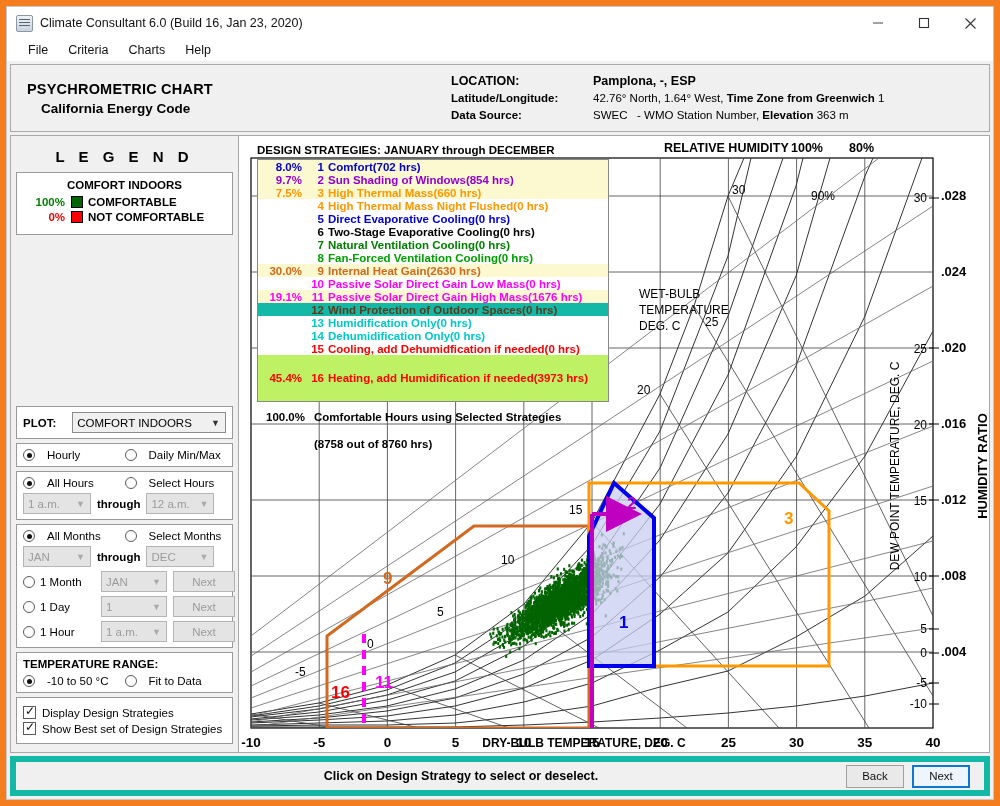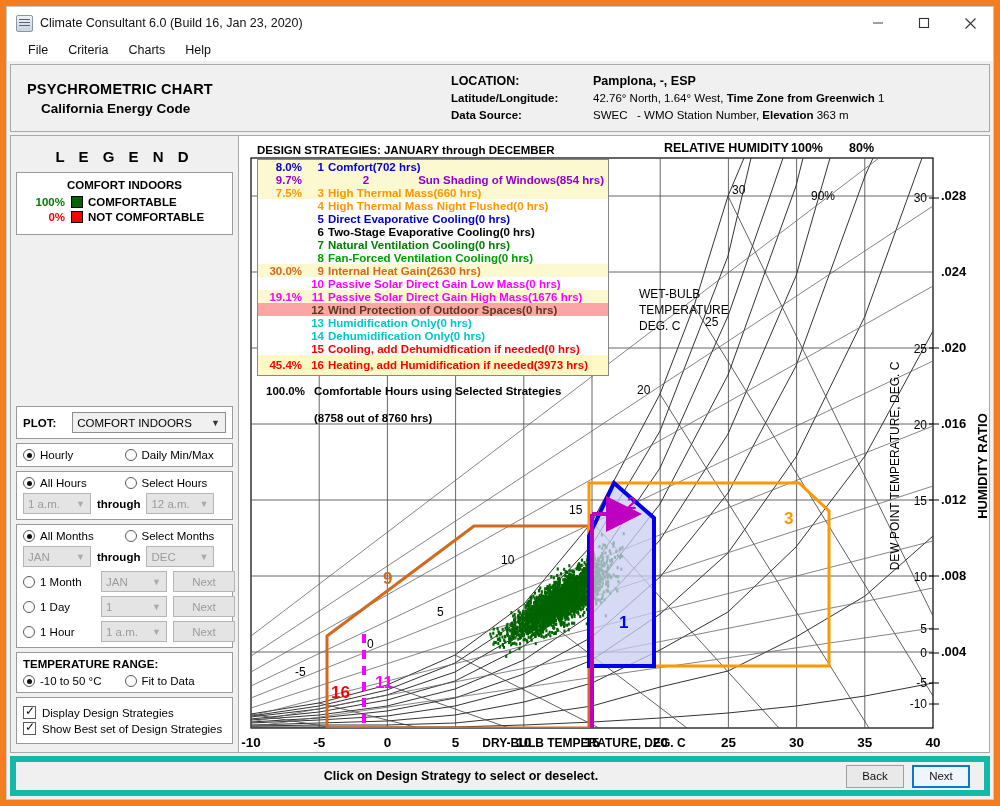--- a/index.html
+++ b/index.html
@@ -85,21 +85,21 @@
   .plot-row { display:flex; align-items:center; gap:16px; }
   .plot-lbl { font-size:11.5px; font-weight:bold; }
   .combo {
     flex:1 1 auto; height:21px; border:1px solid #8d8d8d; background:#f0f0f0;
     display:flex; align-items:center; padding:0 4px; font-size:11.5px; position:relative;
   }
   .combo .chev { position:absolute; right:5px; font-size:9px; color:#333;}
   .combo.dis { color:#9b9b9b; background:#e4e4e4; border-color:#b5b5b5;}
   .combo.dis .chev { color:#aaa; }
   .radio-row { display:flex; align-items:center; }
-  .radio-row .half { flex:1 1 50%; display:flex; align-items:flex-end; gap:5px; font-size:11.5px;}
+  .radio-row .half { flex:1 1 50%; display:flex; align-items:flex-end; gap:12px; font-size:11.5px;}
   .rad { width:12px; height:12px; border-radius:50%; border:1px solid #5a5a5a; background:#fff;
          position:relative; flex:0 0 12px;}
   .rad.on:after { content:""; position:absolute; left:2.5px; top:2.5px; width:5px; height:5px;
                   border-radius:50%; background:#111; }
   .sub-row { display:flex; align-items:center; gap:6px; margin-top:4px; }
   .sub-row .combo { flex:0 0 68px; }
   .through { font-size:11.5px; font-weight:bold; }
   .three-row { display:flex; align-items:center; gap:6px; margin-top:4px;}
   .three-row .lbl { font-size:11.5px; display:flex; align-items:center; gap:5px; width:72px; flex:0 0 72px;}
   .three-row .combo { flex:0 0 66px; }
@@ -3131,21 +3131,21 @@
                   font-size:12px; font-weight:bold; color:#000;">DRY-BULB TEMPERATURE, DEG. C</div>
 
       <div style="position:absolute; left:18px; top:8px; width:352px;">
         <div style="font-size:11.5px; font-weight:bold; color:#000; margin-bottom:3px;">DESIGN STRATEGIES:  JANUARY through DECEMBER</div>
         <div id="strategy-list" style="border:1px solid #888; background:#ffffff;">
             <div style="display: flex; align-items: center; font-size: 11.5px; font-weight: bold; padding: 0.5px 4px; background: rgb(252, 248, 208);">
               <span style="width: 40px; text-align: right; margin-right: 6px; color: rgb(0, 0, 208);">8.0%</span>
               <span style="width: 16px; text-align: right; margin-right: 4px; color: rgb(0, 0, 208);">1</span>
               <span style="color: rgb(0, 0, 208);">Comfort(702 hrs)</span>
             </div>
-            <div style="display: flex; align-items: center; font-size: 11.5px; font-weight: bold; padding: 0.5px 4px; background: rgb(252, 248, 208); justify-content: space-between;">
+            <div style="display: flex; align-items: center; font-size: 11.5px; font-weight: bold; padding: 0.5px 4px; background: rgb(252, 248, 208);">
               <span style="width: 40px; text-align: right; margin-right: 6px; color: rgb(148, 0, 211);">9.7%</span>
               <span style="width: 16px; text-align: right; margin-right: 4px; color: rgb(148, 0, 211);">2</span>
               <span style="color: rgb(148, 0, 211);">Sun Shading of Windows(854 hrs)</span>
             </div>
             <div style="display: flex; align-items: center; font-size: 11.5px; font-weight: bold; padding: 0.5px 4px; background: rgb(252, 248, 208);">
               <span style="width: 40px; text-align: right; margin-right: 6px; color: rgb(255, 152, 0);">7.5%</span>
               <span style="width: 16px; text-align: right; margin-right: 4px; color: rgb(255, 152, 0);">3</span>
               <span style="color: rgb(255, 152, 0);">High Thermal Mass(660 hrs)</span>
             </div>
             <div style="display: flex; align-items: center; font-size: 11.5px; font-weight: bold; padding: 0.5px 4px; background: rgb(255, 255, 255);">
@@ -3181,41 +3181,41 @@
             <div style="display: flex; align-items: center; font-size: 11.5px; font-weight: bold; padding: 0.5px 4px; background: rgb(255, 255, 255);">
               <span style="width: 40px; text-align: right; margin-right: 6px; color: rgb(255, 0, 255);"></span>
               <span style="width: 16px; text-align: right; margin-right: 4px; color: rgb(255, 0, 255);">10</span>
               <span style="color: rgb(255, 0, 255);">Passive Solar Direct Gain Low Mass(0 hrs)</span>
             </div>
             <div style="display: flex; align-items: center; font-size: 11.5px; font-weight: bold; padding: 0.5px 4px; background: rgb(252, 248, 208);">
               <span style="width: 40px; text-align: right; margin-right: 6px; color: rgb(255, 0, 255);">19.1%</span>
               <span style="width: 16px; text-align: right; margin-right: 4px; color: rgb(255, 0, 255);">11</span>
               <span style="color: rgb(255, 0, 255);">Passive Solar Direct Gain High Mass(1676 hrs)</span>
             </div>
-            <div style="display: flex; align-items: center; font-size: 11.5px; font-weight: bold; padding: 0.5px 4px; background: #fca5a5;">
+            <div style="display: flex; align-items: center; font-size: 11.5px; font-weight: bold; padding: 0.5px 4px; background: #14b8a6;">
               <span style="width: 40px; text-align: right; margin-right: 6px; color: rgb(91, 58, 26);"></span>
               <span style="width: 16px; text-align: right; margin-right: 4px; color: rgb(91, 58, 26);">12</span>
               <span style="color: rgb(91, 58, 26);">Wind Protection of Outdoor Spaces(0 hrs)</span>
             </div>
             <div style="display: flex; align-items: center; font-size: 11.5px; font-weight: bold; padding: 0.5px 4px; background: rgb(255, 255, 255);">
               <span style="width: 40px; text-align: right; margin-right: 6px; color: rgb(0, 200, 200);"></span>
               <span style="width: 16px; text-align: right; margin-right: 4px; color: rgb(0, 200, 200);">13</span>
               <span style="color: rgb(0, 200, 200);">Humidification Only(0 hrs)</span>
             </div>
             <div style="display: flex; align-items: center; font-size: 11.5px; font-weight: bold; padding: 0.5px 4px; background: rgb(255, 255, 255);">
               <span style="width: 40px; text-align: right; margin-right: 6px; color: rgb(0, 200, 200);"></span>
               <span style="width: 16px; text-align: right; margin-right: 4px; color: rgb(0, 200, 200);">14</span>
               <span style="color: rgb(0, 200, 200);">Dehumidification Only(0 hrs)</span>
             </div>
             <div style="display: flex; align-items: center; font-size: 11.5px; font-weight: bold; padding: 0.5px 4px; background: rgb(255, 255, 255);">
               <span style="width: 40px; text-align: right; margin-right: 6px; color: rgb(255, 0, 0);"></span>
               <span style="width: 16px; text-align: right; margin-right: 4px; color: rgb(255, 0, 0);">15</span>
               <span style="color: rgb(255, 0, 0);">Cooling, add Dehumidfication if needed(0 hrs)</span>
             </div>
-            <div style="display: flex; align-items: flex-start; font-size: 11.5px; font-weight: bold; padding: 4px 4px; background: #fef9c3;">
+            <div style="display: flex; align-items: flex-start; font-size: 11.5px; font-weight: bold; padding: 17px 4px; background: #bef264;">
               <span style="width: 40px; text-align: right; margin-right: 6px; color: rgb(255, 0, 0);">45.4%</span>
               <span style="width: 16px; text-align: right; margin-right: 4px; color: rgb(255, 0, 0);">16</span>
               <span style="color: rgb(255, 0, 0);">Heating, add Humidification if needed(3973 hrs)</span>
             </div>
           </div>
         <div style="display:flex; margin-top:9px; font-size:11.5px; font-weight:bold; color:#000;">
           <span style="width:48px; text-align:right; margin-right:9px;">100.0%</span>
           <span>
             <span>Comfortable Hours using Selected Strategies</span><br>
             <span style="display:inline-block; margin-top:15px;">(8758 out of 8760 hrs)</span>

